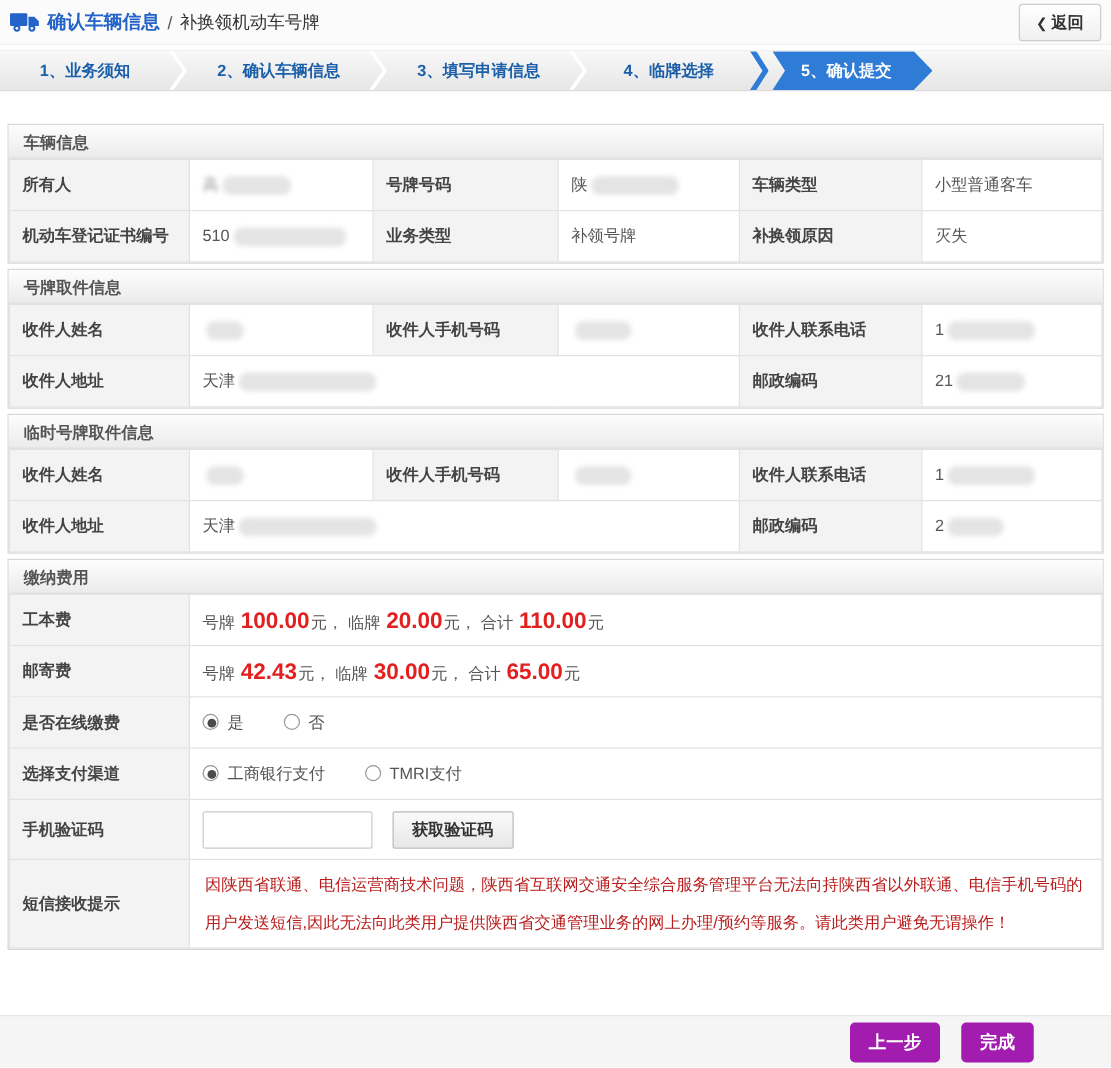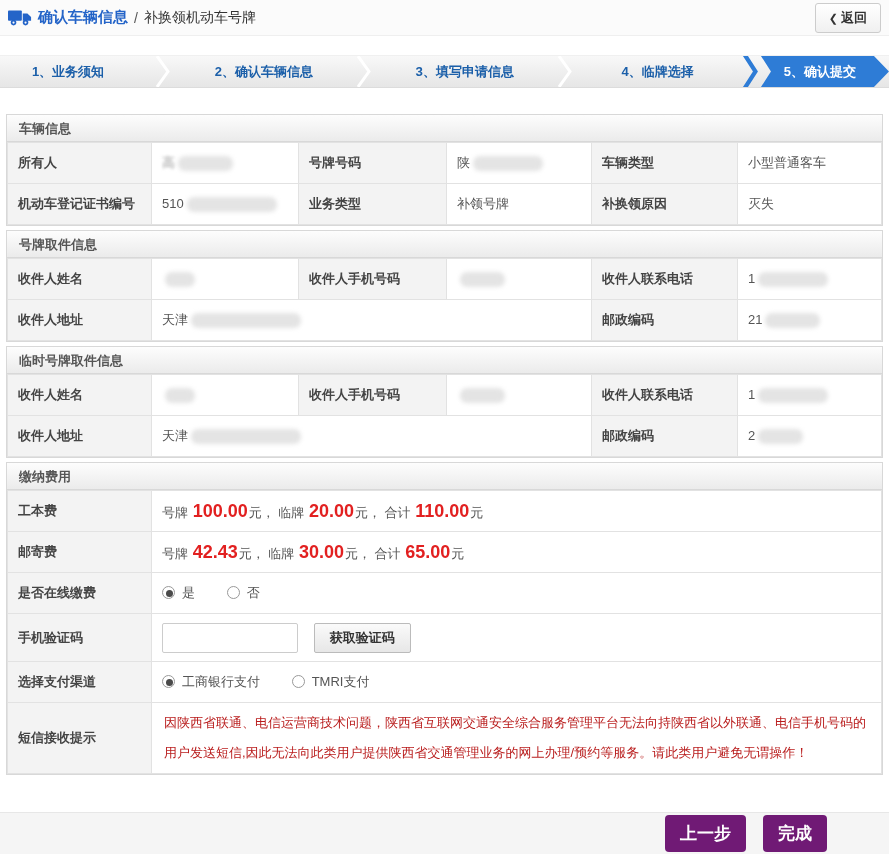--- a/index.html
+++ b/index.html
@@ -14,25 +14,25 @@
   .truck-icon { width:24px; height:18px; margin-right:6px; flex:0 0 auto; }
   .crumb-title { color:#2464c8; font-weight:bold; font-size:15px; }
   .crumb-sep { color:#555; margin:0 6px; font-size:14px; }
   .crumb-sub { color:#333; font-size:14px; }
   .back-btn { margin-left:auto; background:linear-gradient(#ffffff,#f0f0f0); border:1px solid #ccc;
               border-radius:3px; padding:5px 13px; font-size:13px; font-weight:bold; color:#333;
               cursor:pointer; font-family:inherit; }
   .back-btn .chev { font-size:11px; margin-right:3px; }
 
   
-  .stepbar { margin-top:19px; height:19px; flex:0 0 33px; background:linear-gradient(#f8f8f8,#e6e6e6);
-             border-top:1px solid #f0f0f0; border-bottom:1px solid #dcdcdc; display:flex; align-items:stretch;justify-content:space-between; }
+  .stepbar { margin-top:4px; height:19px; flex:0 0 33px; background:linear-gradient(#f8f8f8,#e6e6e6);
+             border-top:1px solid #f0f0f0; border-bottom:1px solid #dcdcdc; display:flex; align-items:stretch; }
   .step { display:flex; align-items:center; justify-content:center; color:#1b5fa9; font-weight:bold;
           font-size:13px; cursor:pointer; }
-  .step.s1{ width:136px; } .step.s2{ width:146px; } .step.s3{ width:146px;font-family:Liberation Mono, monospace; } .step.s4{ width:130px; }
+  .step.s1{ width:136px; } .step.s2{ width:146px; } .step.s3{ width:146px; } .step.s4{ width:130px; }
   .step-sep { width:14px; align-self:stretch; }
   .step-active-group { display:flex; align-items:stretch; }
   .step-lead { width:15px; background:#2e7cd6; margin-right:3px;
                clip-path:polygon(0 0,5px 0,15px 50%,5px 100%,0 100%,10px 50%); }
   .step-active { width:128px; background:#2e7cd6; color:#ffffff; font-weight:bold; font-size:13px;
                  display:flex; align-items:center; justify-content:center; padding-right:10px;
                  clip-path:polygon(0 0,calc(100% - 15px) 0,100% 50%,calc(100% - 15px) 100%,0 100%,10px 50%);
                  cursor:pointer; }
 
   
@@ -62,22 +62,22 @@
                 font-size:13px; font-family:inherit; color:#333; vertical-align:middle; }
   .code-btn { height:30px; margin-left:12px; padding:0 15px; background:linear-gradient(#fafafa,#e7e7e7);
               border:1px solid #bbb; border-radius:2px; font-size:13px; font-weight:bold; color:#333;
               cursor:pointer; vertical-align:middle; font-family:inherit; }
   td.tip-cell { white-space:normal; line-height:30px; padding:5px 12px; color:#b91c1c; font-size:13px; height:70px; }
   td.sms-cell { height:48px; }
 
   
   .footer { margin-top:auto; flex:0 0 42px; background:#f5f5f5; border-top:1px solid #e7e7e7;
             display:flex; align-items:center; justify-content:flex-end; padding-right:62px; gap:17px; }
-  .btn-blue { background:#701a75; color:#fff; border:none; border-radius:4px; padding:7px 15px;
-              font-size:17px; font-weight:bold; cursor:pointer; font-family:inherit; }
+  .btn-blue { background:#a21caf; color:#fff; border:none; border-radius:4px; padding:7px 15px;
+              font-size:14px; font-weight:bold; cursor:pointer; font-family:inherit; }
 </style>
 </head>
 <body>
 
 <div class="page">
 
   <div class="topbar">
     <svg class="truck-icon" viewBox="0 0 26 18">
       <rect x="0" y="1" width="15" height="11" rx="1" fill="#2464c8"></rect>
       <path d="M16 4 h5 l4 4 v4 h-9 z" fill="#2464c8"></path>
@@ -231,34 +231,34 @@
           </span></td>
         </tr>
         <tr>
           <td class="lbl">是否在线缴费</td>
           <td class="val">
             <span class="opt"><span class="radio checked"></span><span>是</span></span>
             <span class="opt"><span class="radio"></span><span>否</span></span>
           </td>
         </tr>
         <tr>
+          <td class="lbl">选择支付渠道</td>
+          <td class="val">
+            <span class="opt"><span class="radio checked"></span><span>工商银行支付</span></span>
+            <span class="opt"><span class="radio"></span><span>TMRI支付</span></span>
+          </td>
+        </tr>
+        <tr>
           <td class="lbl">手机验证码</td>
           <td class="val sms-cell">
             <input class="code-input" type="text" value="" style="">
             <button class="code-btn">获取验证码</button>
           </td>
         </tr>
         <tr>
-          <td class="lbl">选择支付渠道</td>
-          <td class="val">
-            <span class="opt"><span class="radio checked"></span><span>工商银行支付</span></span>
-            <span class="opt"><span class="radio"></span><span>TMRI支付</span></span>
-          </td>
-        </tr>
-        <tr>
           <td class="lbl">短信接收提示</td>
           <td class="val tip-cell">因陕西省联通、电信运营商技术问题，陕西省互联网交通安全综合服务管理平台无法向持陕西省以外联通、电信手机号码的用户发送短信,因此无法向此类用户提供陕西省交通管理业务的网上办理/预约等服务。请此类用户避免无谓操作！</td>
         </tr>
       </tbody>
         </table>
     </div>
 
   </div>
 
   <div class="footer">

